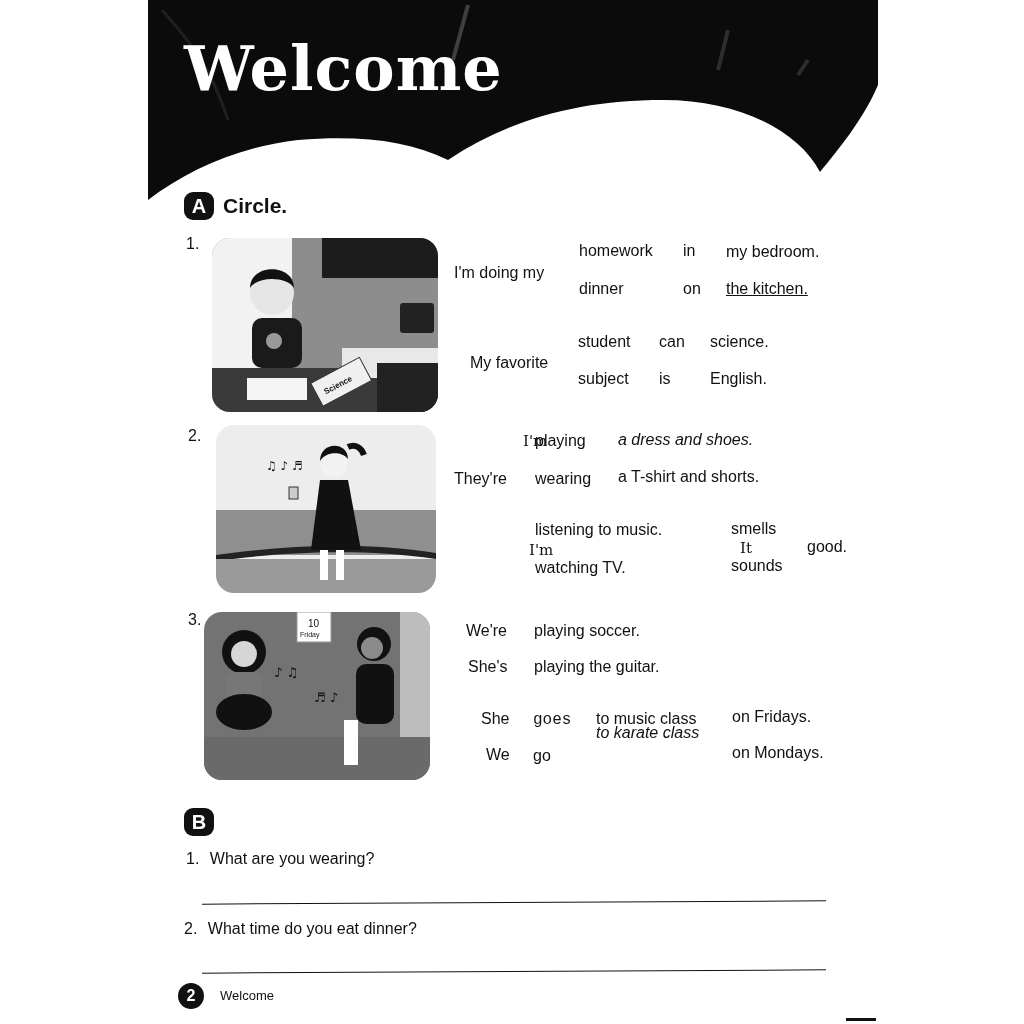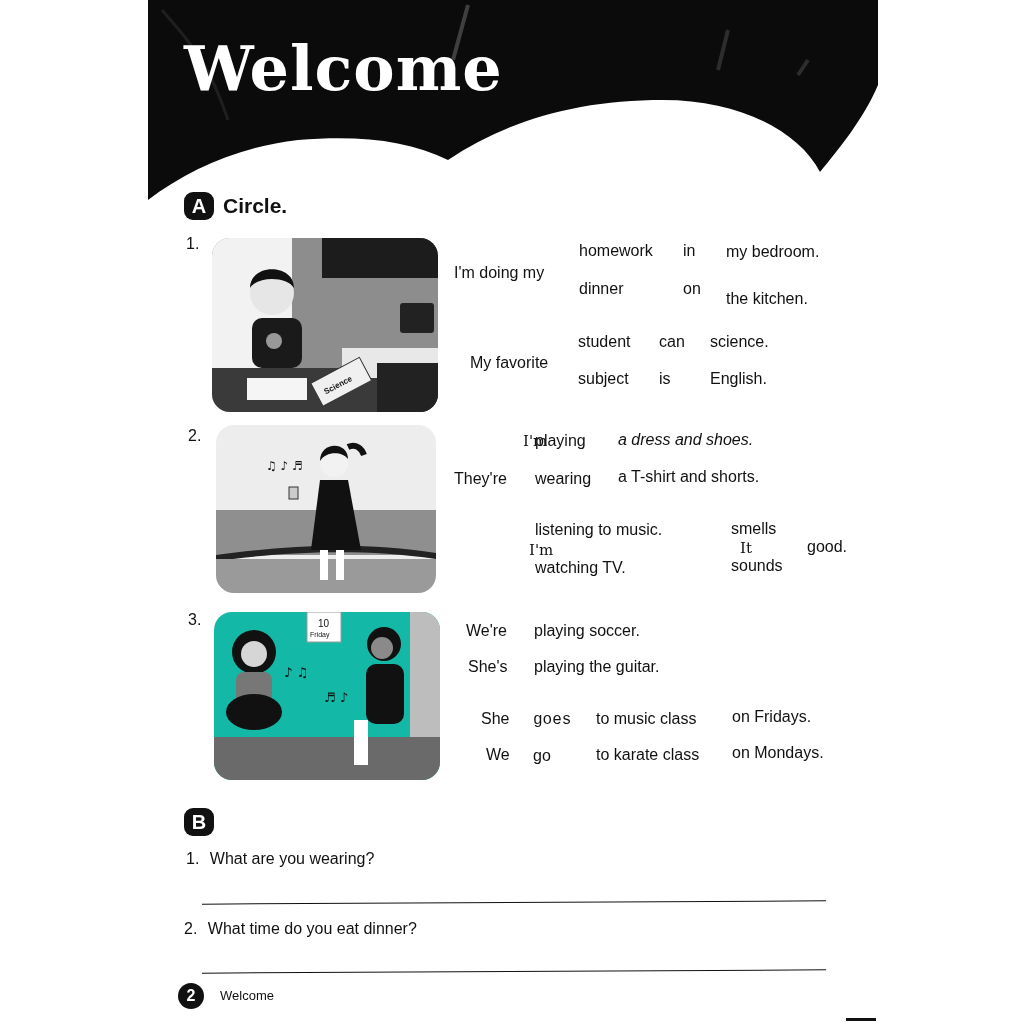--- a/index.html
+++ b/index.html
@@ -66,21 +66,21 @@
         <text x="108" y="147" font-size="8" font-family="Liberation Sans, sans-serif" font-weight="bold" fill="#111">Science</text>
       </g>
     </svg>
   </div>
   <div class="w" style="left:306px; top:264px;">I'm doing my</div>
   <div class="w" style="left:431px; top:242px;">homework</div>
   <div class="w" style="left:431px; top:280px;">dinner</div>
   <div class="w" style="left:535px; top:242px;">in</div>
   <div class="w" style="left:535px; top:280px;">on</div>
   <div class="w" style="left:578px; top:243px;">my bedroom.</div>
-  <div class="w" style="left:578px; top:290px;">the kitchen.</div>
+  <div class="w" style="left:578px; top:280px;text-decoration:underline;">the kitchen.</div>
 
   <div class="w" style="left:322px; top:354px;">My favorite</div>
   <div class="w" style="left:430px; top:333px;">student</div>
   <div class="w" style="left:430px; top:370px;">subject</div>
   <div class="w" style="left:511px; top:333px;">can</div>
   <div class="w" style="left:511px; top:370px;">is</div>
   <div class="w" style="left:562px; top:333px;">science.</div>
   <div class="w" style="left:562px; top:370px;">English.</div>
 
   <div class="num" style="left:40px; top:427px;">2.</div>
@@ -108,21 +108,21 @@
 
   <div class="w ws" style="left:337px; top:541px;">I'm</div>
   <div class="w" style="left:387px; top:521px;">listening to music.</div>
   <div class="w" style="left:387px; top:559px;">watching TV.</div>
   <div class="w ws" style="left:548px; top:539px;">It</div>
   <div class="w" style="left:583px; top:520px;">smells</div>
   <div class="w" style="left:583px; top:557px;">sounds</div>
   <div class="w" style="left:659px; top:538px;">good.</div>
 
   <div class="num" style="left:40px; top:611px;">3.</div>
-  <div class="pic" style="left:66px; top:612px; width:226px; height:168px; background:#14b8a6;">
+  <div class="pic" style="left:56px; top:612px; width:226px; height:168px; background:#737373;">
     <svg width="226" height="168" viewBox="0 0 226 168">
       <rect x="196" y="0" width="30" height="130" fill="#bdbdbd"></rect>
       <rect x="0" y="125" width="226" height="43" fill="#6a6a6a"></rect>
       <circle cx="40" cy="40" r="22" fill="#111"></circle>
       <circle cx="40" cy="42" r="13" fill="#d6d6d6"></circle>
       <rect x="22" y="60" width="36" height="55" rx="8" fill="#777"></rect>
       <ellipse cx="40" cy="100" rx="28" ry="18" fill="#111"></ellipse>
       <circle cx="170" cy="32" r="17" fill="#111"></circle>
       <circle cx="168" cy="36" r="11" fill="#8a8a8a"></circle>
       <rect x="152" y="52" width="38" height="60" rx="10" fill="#111"></rect>
@@ -137,21 +137,21 @@
   <div class="w" style="left:318px; top:622px;">We're</div>
   <div class="w" style="left:320px; top:658px;text-align:center;">She's</div>
   <div class="w" style="left:386px; top:622px;">playing soccer.</div>
   <div class="w" style="left:386px; top:658px;">playing the guitar.</div>
 
   <div class="w" style="left:333px; top:710px;">She</div>
   <div class="w" style="left:338px; top:746px;">We</div>
   <div class="w" style="left:385px; top:711px;font-family:Liberation Mono, monospace;">goes</div>
   <div class="w" style="left:385px; top:747px;">go</div>
   <div class="w" style="left:448px; top:710px;">to music class</div>
-  <div class="w" style="left:448px; top:746px;">to karate class</div>
+  <div class="w" style="left:448px; top:724px;font-style:italic;">to karate class</div>
   <div class="w" style="left:584px; top:708px;">on Fridays.</div>
   <div class="w" style="left:584px; top:744px;">on Mondays.</div>
 
   <div class="sec-head" style="left:36px; top:808px;">
     <span class="badge">B</span>
   </div>
 
   <div class="q" style="left:38px; top:850px;">
     <span>1.</span>
     <span style="margin-left:6px;">What are you wearing?</span>

